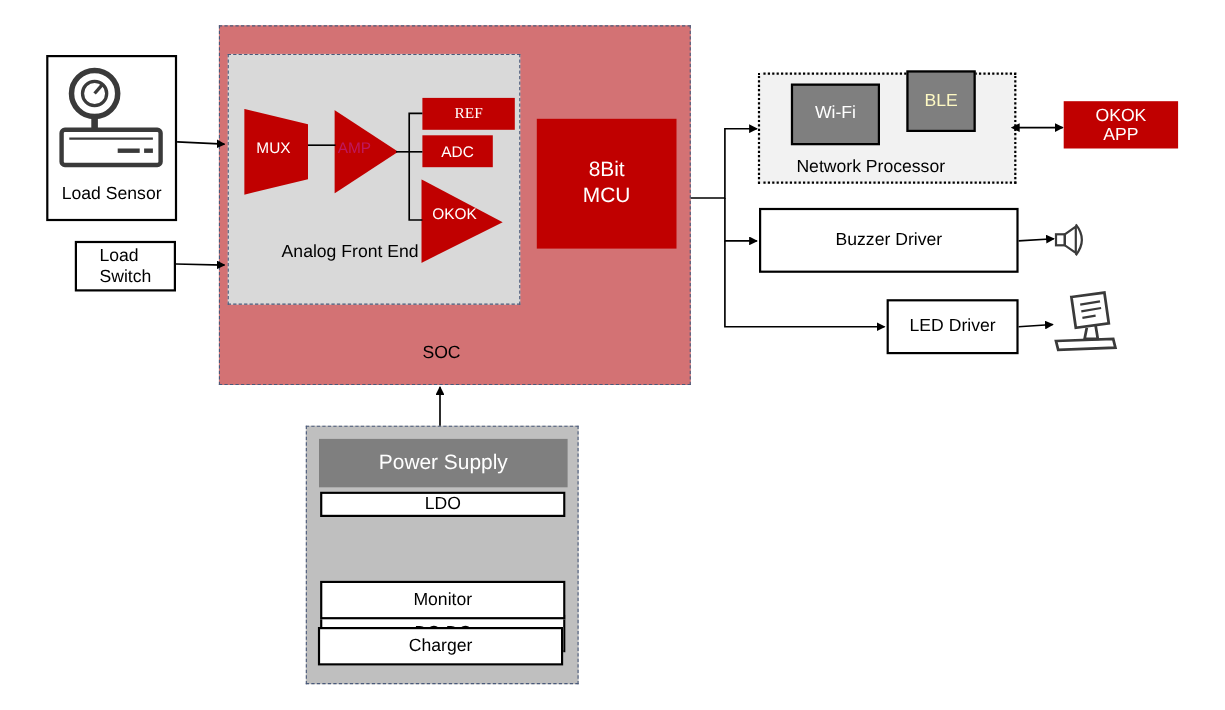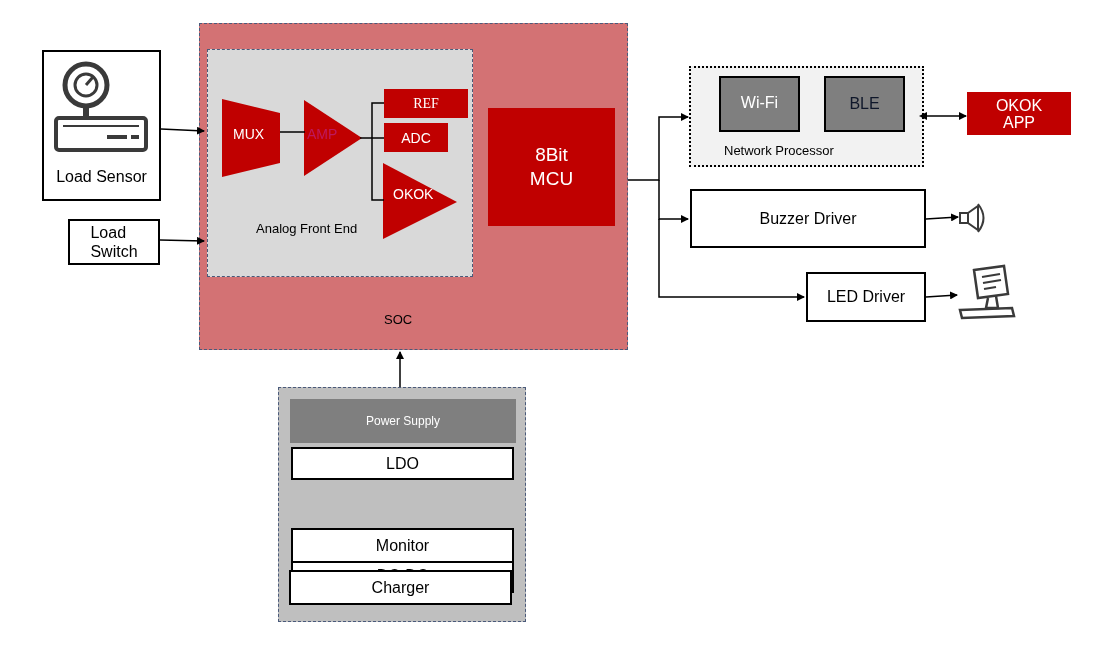--- a/index.html
+++ b/index.html
@@ -1,20 +1,20 @@
 <!DOCTYPE html>
 <html><head>
   <meta charset="utf-8">
   <style>
     html, body { margin: 0; padding: 0; background: #ffffff; }
     body { width: 1114px; height: 645px; position: relative; overflow: hidden; font-family: "Liberation Sans", sans-serif; color: #000; }
     .abs { position: absolute; box-sizing: border-box; }
     .box { background: #fff; border: 2px solid #000; display: flex; align-items: center; justify-content: center; text-align: left; font-size: 16px; line-height: 20px; }
     .red { background: #c00000; color: #fff; display: flex; align-items: center; justify-content: center; text-align: center; }
-    .lbl { font-size: 13px; white-space: nowrap; }
+    .lbl { font-size: 16px; white-space: nowrap; }
     svg.lines { position: absolute; left: 0; top: 0; }
   </style>
 </head>
 <body>
 
 <div class="abs" style="left:199px;top:23px;width:429px;height:327px;background:#d37274;border:1px dashed #4a5a7a;"></div>
 <div class="abs lbl" style="left:384px;top:312px;">SOC</div>
 
 <div class="abs" style="left:207px;top:49px;width:266px;height:228px;background:#d9d9d9;border:1px dashed #4a5a7a;"></div>
 <div class="abs lbl" style="left:228px;top:221px;margin-left:28px;">Analog Front End</div>
@@ -56,21 +56,21 @@
   <rect x="78" y="75" width="8" height="4" fill="#3a3a3a"></rect>
 </svg>
 
 <div class="abs box" style="left:68px;top:219px;width:92px;height:46px;white-space:pre-line;line-height:19px;">
   <span>Load
 Switch</span>
 </div>
 
 <div class="abs" style="left:689px;top:66px;width:235px;height:101px;background:#f2f2f2;border:2px dotted #000;"></div>
 <div class="abs" style="left:719px;top:76px;width:81px;height:56px;background:#7f7f7f;border:2px solid #000;color:#fff;font-size:16px;display:flex;justify-content:center;padding-top:16px;">Wi-Fi</div>
-<div class="abs" style="left:824px;top:76px;width:81px;height:56px;background:#7f7f7f;border:2px solid #000;color:#0f172a;font-size:16px;display:flex;align-items:center;justify-content:center;">BLE</div>
+<div class="abs" style="left:824px;top:64px;width:63px;height:56px;background:#7f7f7f;border:2px solid #000;color:#fef9c3;font-size:16px;display:flex;align-items:center;justify-content:center;">BLE</div>
 <div class="abs lbl" style="left:724px;top:143px;">Network Processor</div>
 
 <div class="abs red" style="left:967px;top:92px;width:104px;height:43px;flex-direction:column;font-size:16px;line-height:17px;">
   <span>OKOK</span>
   <span>APP</span>
 </div>
 
 <div class="abs box" style="left:690px;top:189px;width:236px;height:59px;">
   <span>Buzzer Driver</span>
 </div>
@@ -86,22 +86,22 @@
 <svg class="abs" style="left:956px;top:264px;" width="62" height="58">
   <path d="M18 6 L48 2 L52 30 L22 34 Z" fill="none" stroke="#3a3a3a" stroke-width="2.5"></path>
   <line x1="26" y1="13" x2="44" y2="10" stroke="#3a3a3a" stroke-width="2"></line>
   <line x1="27" y1="19" x2="45" y2="16" stroke="#3a3a3a" stroke-width="2"></line>
   <line x1="28" y1="25" x2="40" y2="23" stroke="#3a3a3a" stroke-width="2"></line>
   <path d="M32 34 L30 44 L42 44 L40 32" fill="none" stroke="#3a3a3a" stroke-width="2.5"></path>
   <path d="M4 46 L56 44 L58 52 L6 54 Z" fill="none" stroke="#3a3a3a" stroke-width="2.5"></path>
 </svg>
 
 <div class="abs" style="left:278px;top:387px;width:248px;height:235px;background:#bfbfbf;border:1px dashed #4a5a7a;"></div>
-<div class="abs" style="left:290px;top:399px;width:226px;height:44px;background:#7f7f7f;color:#fff;font-size:12px;display:flex;align-items:center;justify-content:center;">Power Supply</div>
-<div class="abs box" style="left:291px;top:447px;width:223px;height:33px;">LDO</div>
+<div class="abs" style="left:290px;top:399px;width:226px;height:44px;background:#7f7f7f;color:#fff;font-size:19px;display:flex;align-items:center;justify-content:center;">Power Supply</div>
+<div class="abs box" style="left:291px;top:447px;width:223px;height:23px;">LDO</div>
 <div class="abs box" style="left:291px;top:515px;width:223px;height:34px;margin-top:44px;">DC-DC</div>
 <div class="abs box" style="left:291px;top:528px;width:223px;height:35px;">Monitor</div>
 <div class="abs box" style="left:289px;top:570px;width:223px;height:35px;">Charger</div>
 
 <svg class="lines" width="1114" height="645">
   <defs>
     <marker id="ah" markerWidth="8" markerHeight="8" refX="7" refY="4" orient="auto" markerUnits="userSpaceOnUse">
       <path d="M0,0 L8,4 L0,8 Z" fill="#000"></path>
     </marker>
     <marker id="ahs" markerWidth="8" markerHeight="8" refX="1" refY="4" orient="auto-start-reverse" markerUnits="userSpaceOnUse">

